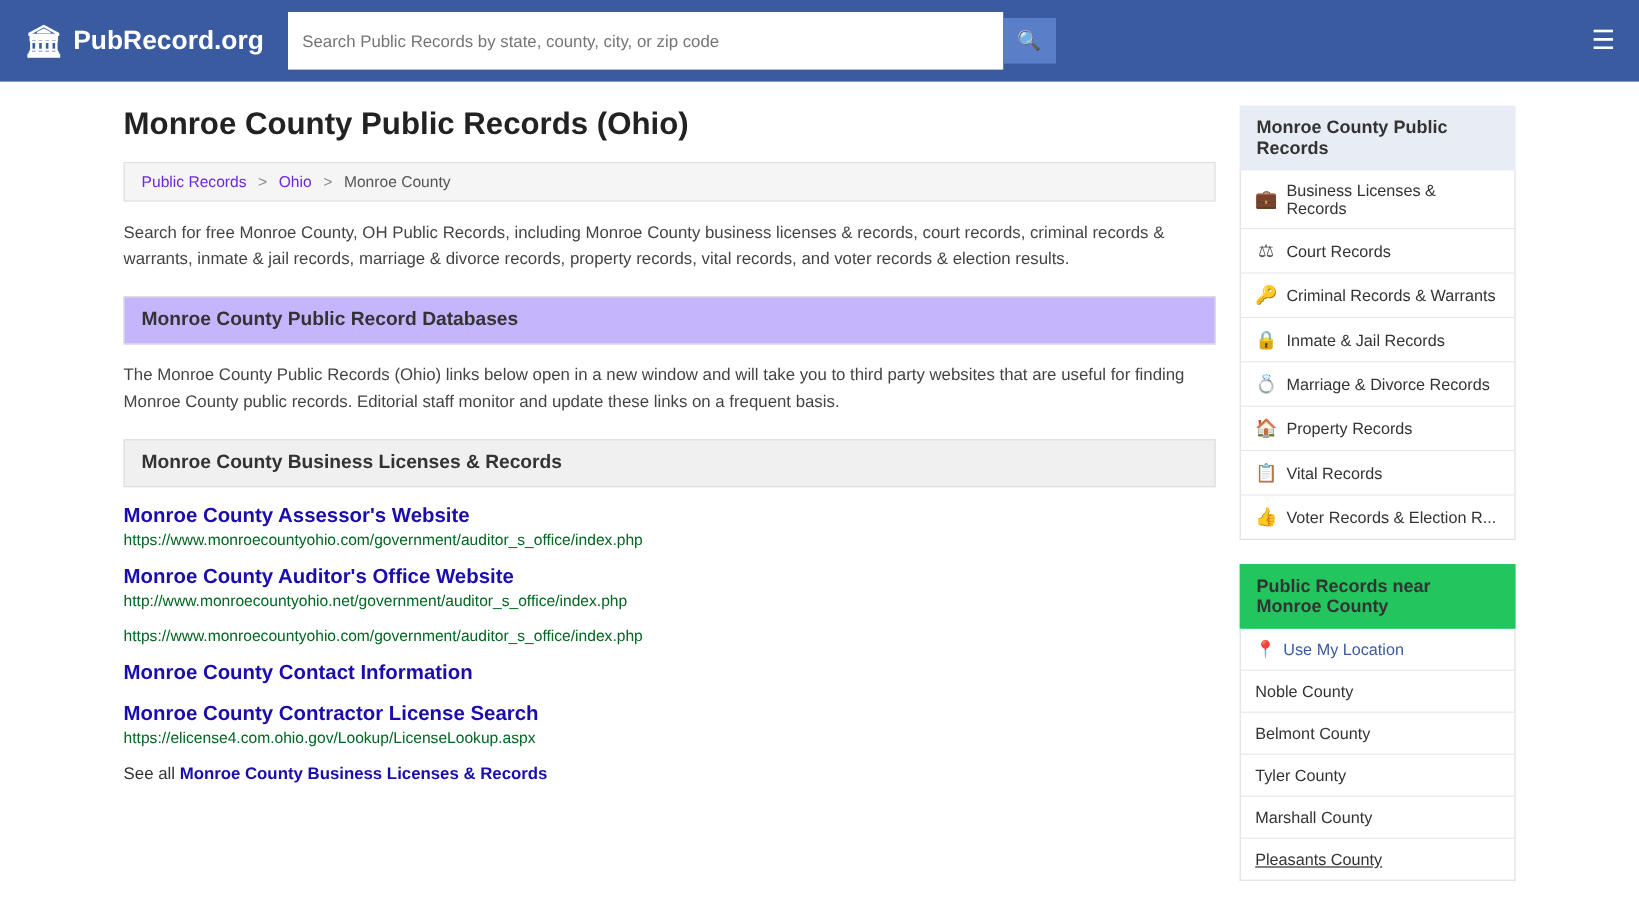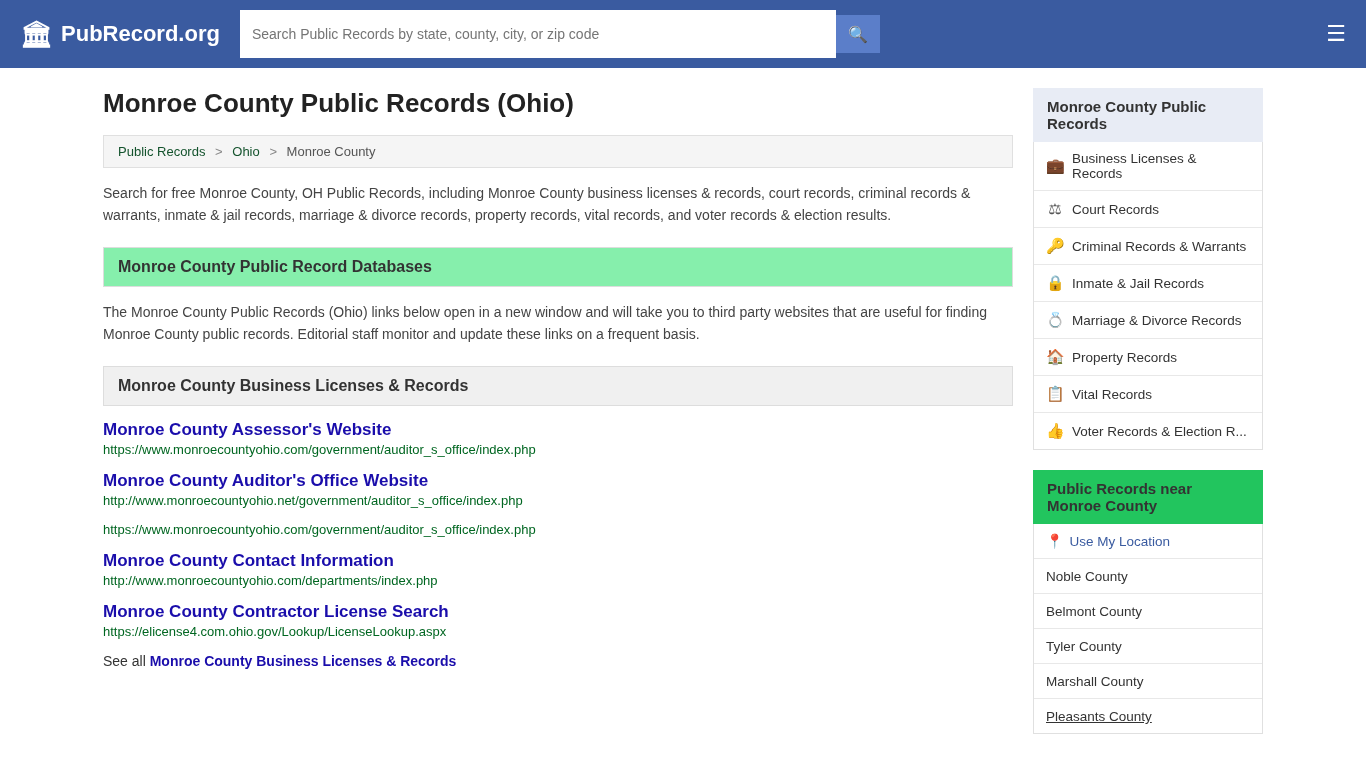--- a/index.html
+++ b/index.html
@@ -83,34 +83,34 @@
     
     .breadcrumb {
       background: #f5f5f5;
       border: 1px solid #e0e0e0;
       padding: 8px 14px;
       margin-bottom: 14px;
       font-size: 13px;
       color: #555;
     }
     .breadcrumb a {
-      color: #14532d;
+      color: #6d28d9;
       text-decoration: none;
     }
     .breadcrumb .sep { margin: 0 6px; color: #888; }
 
     .intro-text {
       font-size: 14px;
       line-height: 1.6;
       color: #444;
       margin-bottom: 20px;
     }
 
     .section-header {
-      background: #86efac;
+      background: #c4b5fd;
       border: 1px solid #ddd;
       padding: 10px 14px;
       font-size: 16px;
       font-weight: bold;
       color: #333;
       margin-bottom: 14px;
     }
 
     .section-text {
       font-size: 14px;
@@ -296,21 +296,20 @@
     </div>
 
     <div class="record-entry">
       <div class="record-url">https://www.monroecountyohio.com/government/auditor_s_office/index.php</div>
     </div>
 
     <div class="record-entry">
       <div class="record-title">
         <a href="#">Monroe County Contact Information</a>
       </div>
-      <div class="record-url">http://www.monroecountyohio.com/departments/index.php</div>
     </div>
 
     <div class="record-entry">
       <div class="record-title">
         <a href="#">Monroe County Contractor License Search</a>
       </div>
       <div class="record-url">https://elicense4.com.ohio.gov/Lookup/LicenseLookup.aspx</div>
     </div>
 
     <div class="see-all">

